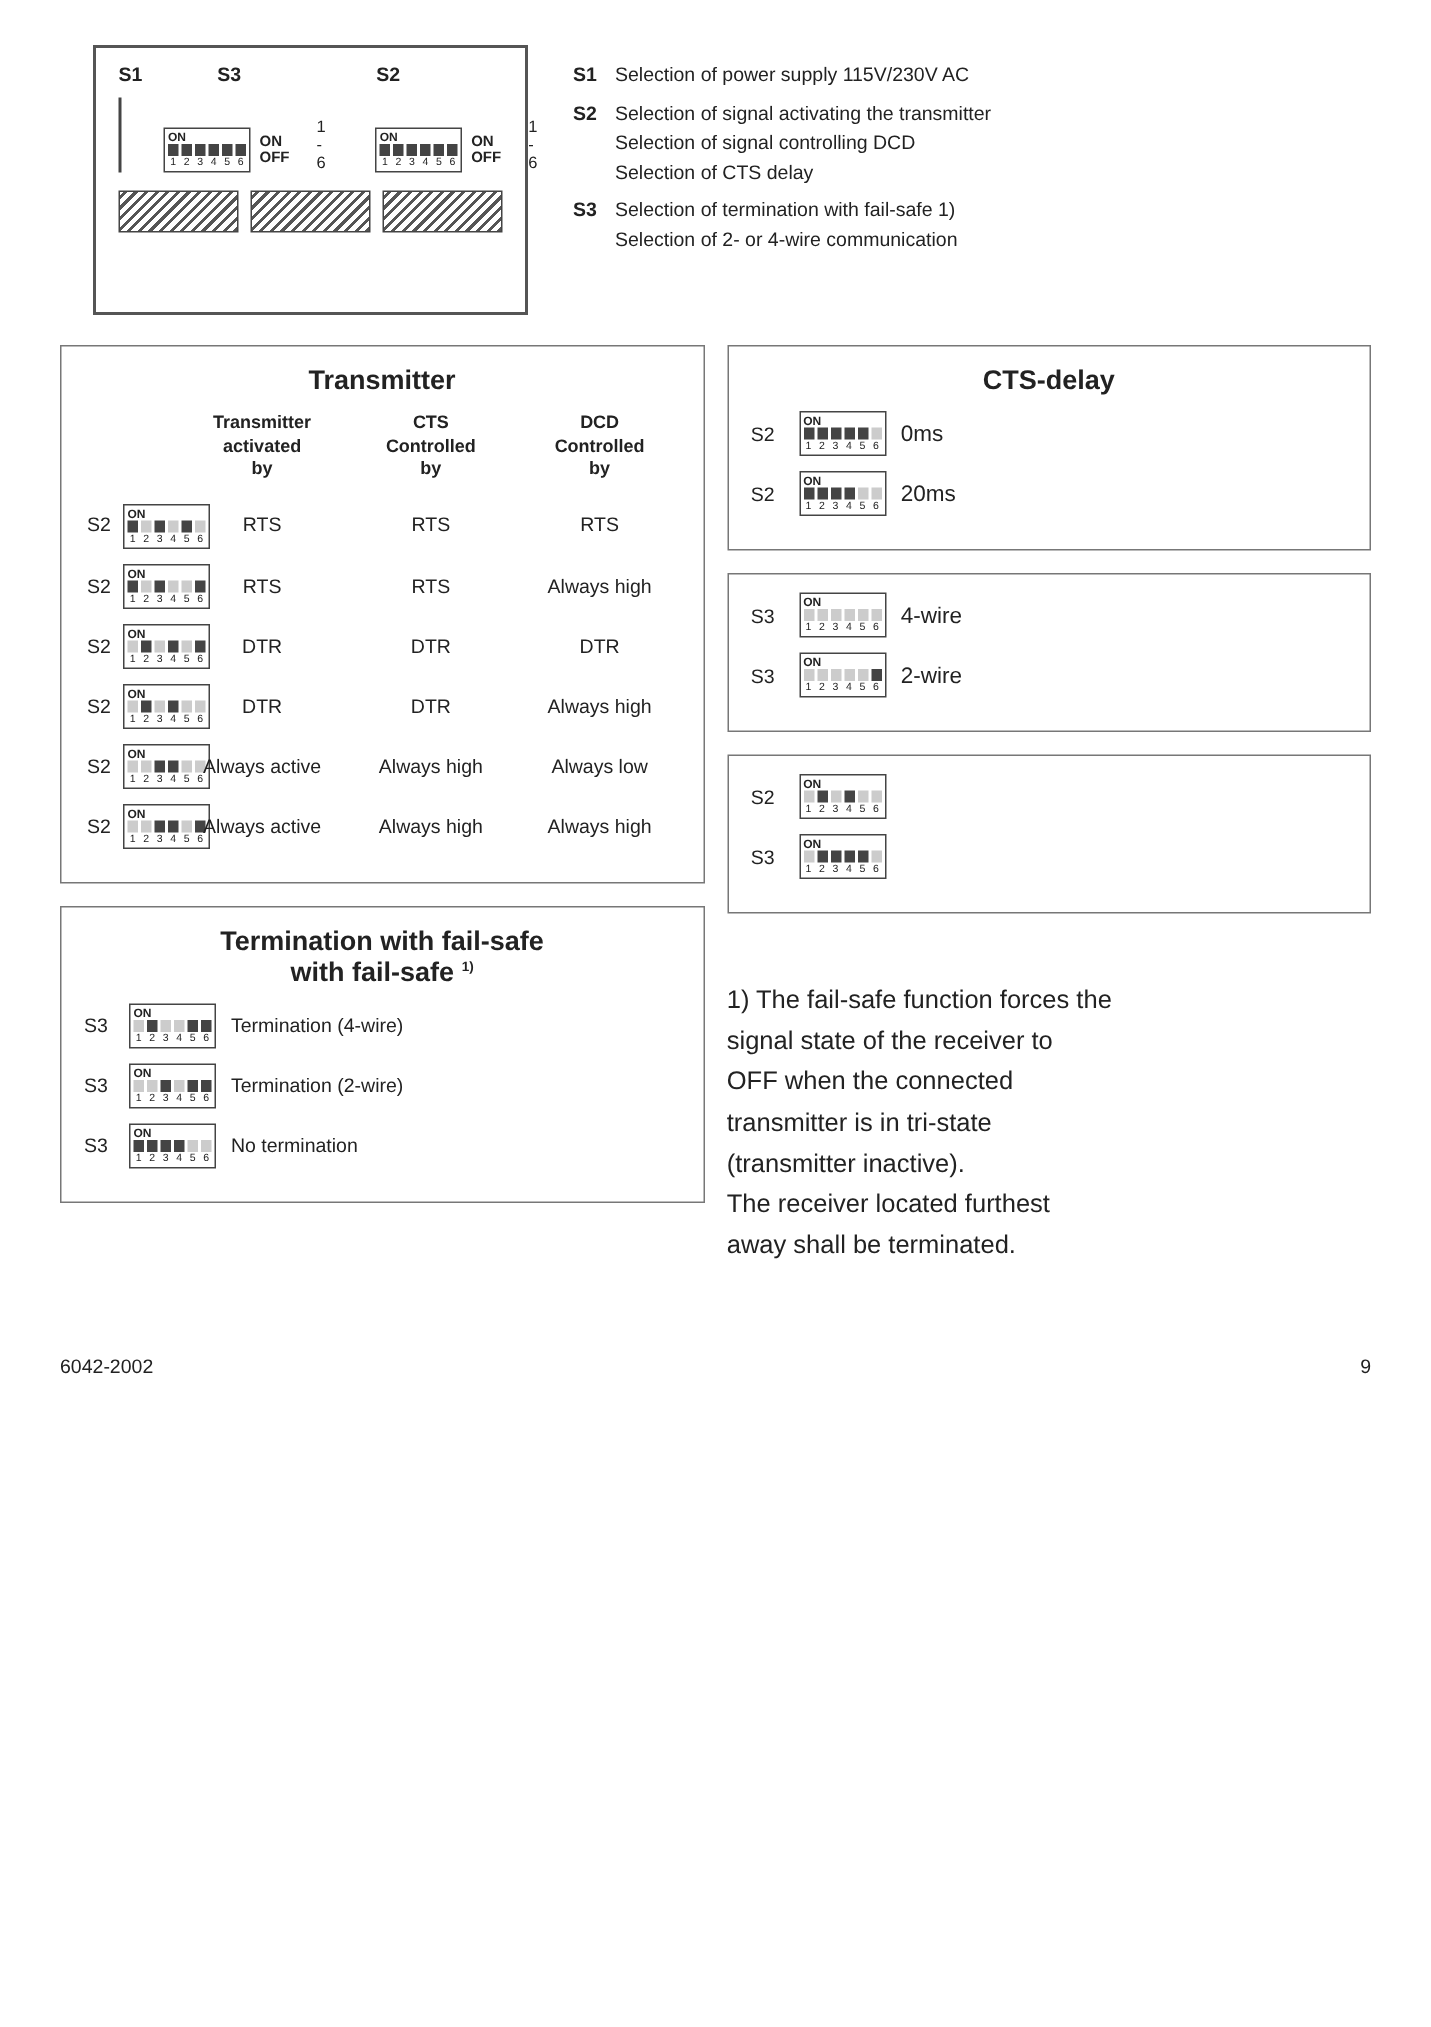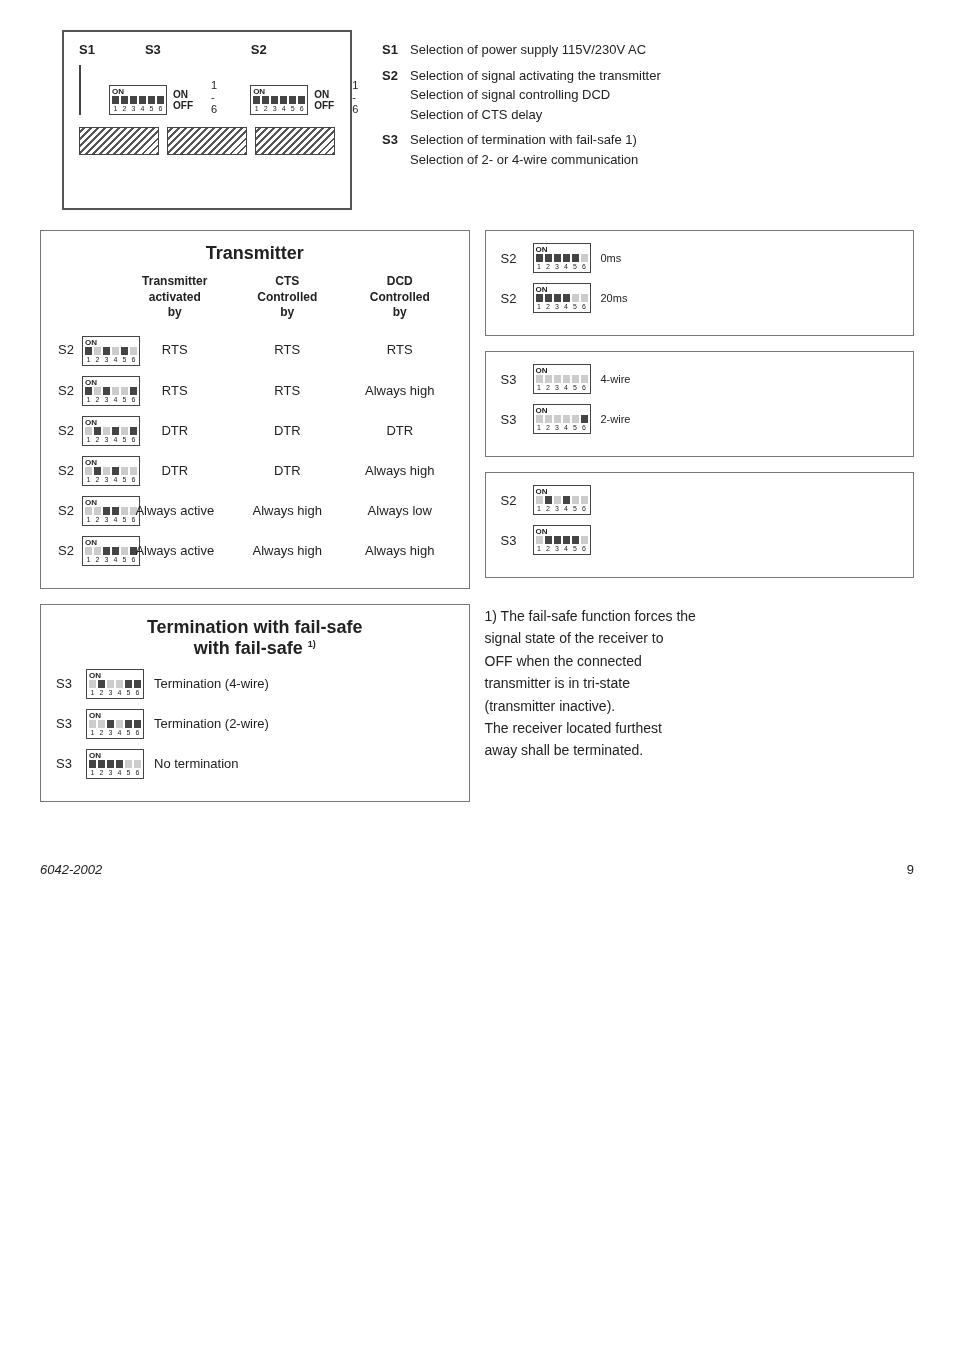--- a/index.html
+++ b/index.html
@@ -180,35 +180,35 @@
       gap: 15px;
     }
 
     .cts-row {
       display: flex;
       align-items: center;
       gap: 10px;
       margin-bottom: 10px;
     }
     .cts-label { font-size: 13px; min-width: 22px; }
-    .cts-delay-val { font-size: 11px; }
+    .cts-delay-val { font-size: 15px; }
 
     
     .term-row {
       display: flex;
       align-items: center;
       gap: 10px;
       margin-bottom: 10px;
     }
     .term-desc { font-size: 13px; text-align: center; }
 
     
     .footnote {
-      margin-top: 12px;
-      font-size: 14px;
+      margin-top: 29px;
+      font-size: 17px;
       line-height: 1.6;
     }
     sup { font-size: 9px; vertical-align: super; }
   </style>
 </head>
 <body>
 
 <div class="top-section">
 
   <div class="dip-board">
@@ -581,20 +581,21 @@
         </div>
         <span class="term-desc">No termination</span>
       </div>
     </div>
 
   </div>
 
   <div class="right-column">
 
     <div class="panel">
+      <div class="panel-title">CTS-delay</div>
 
       <div class="cts-row">
         <span class="cts-label">S2</span>
         <div class="mini-dip">
           <div class="mini-dip-on">ON</div>
           <div class="mini-dip-body">
             <div class="mini-bit"></div>
             <div class="mini-bit"></div>
             <div class="mini-bit"></div>
             <div class="mini-bit"></div>
@@ -748,15 +749,15 @@
         The receiver located furthest<br>
         away shall be terminated.
       </p>
     </div>
 
   </div>
 
 </div>
 
 <div style="margin-top: 60px; display:flex; justify-content:space-between;">
-  <span style="font-style:italic;font-size:13px;">6042-2002</span>
+  <span style="font-size:13px;">6042-2002</span>
   <span style="font-size:13px;">9</span>
 </div>
 
 </body></html>

